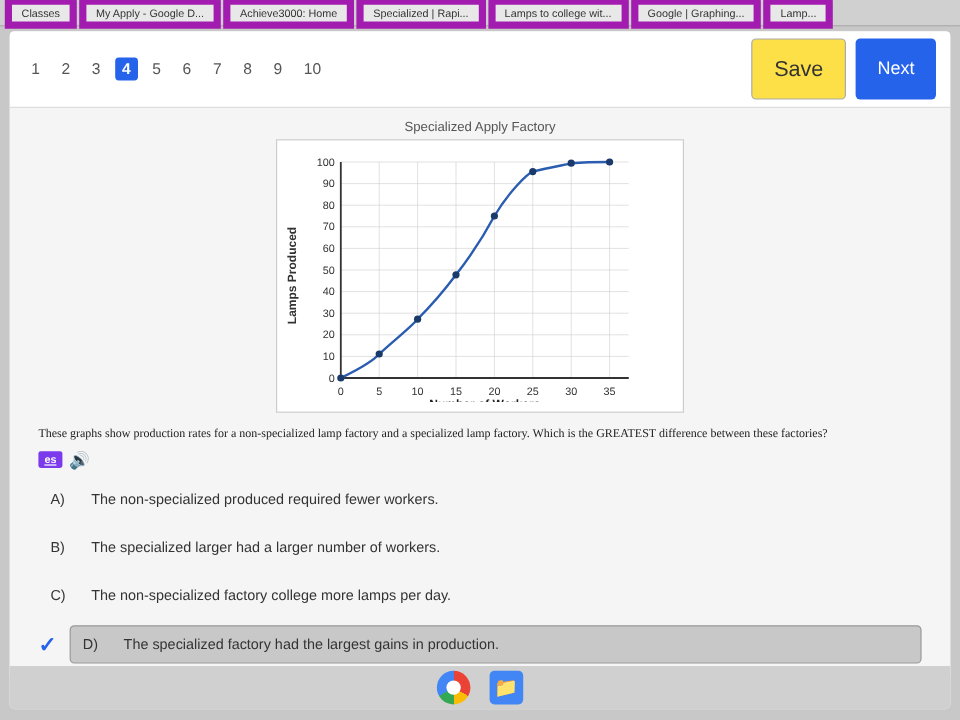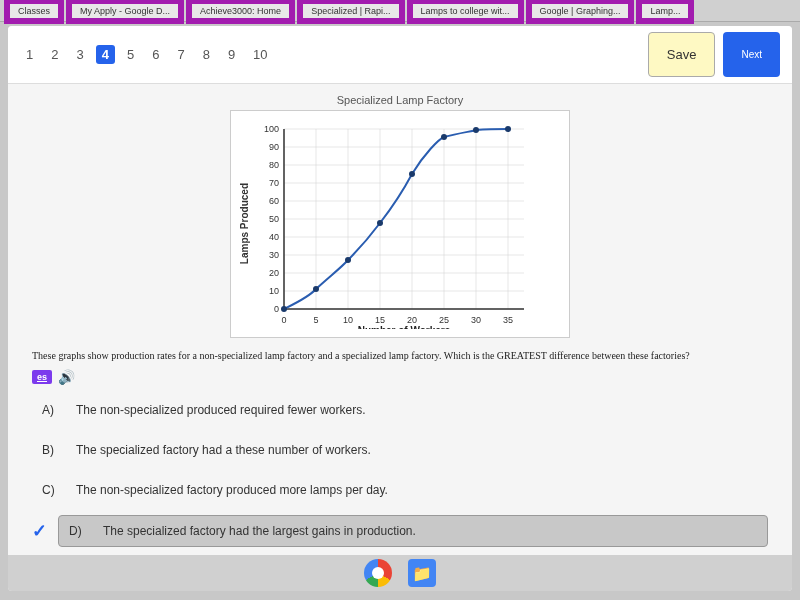--- a/index.html
+++ b/index.html
@@ -74,35 +74,35 @@
       background: #2563eb;
       color: white;
       font-weight: bold;
     }
 
     .nav-buttons {
       display: flex;
       gap: 8px;
     }
     .btn-save {
-      background: #fef9c3;
+      background: #fde047;
       border: 1px solid #aaa;
       color: #333;
       padding: 14px 18px;
       border-radius: 4px;
-      font-size: 13px;
+      font-size: 18px;
       cursor: pointer;
     }
     .btn-next {
       background: #2563eb;
       border: none;
       color: white;
       padding: 6px 18px;
       border-radius: 4px;
-      font-size: 10px;
+      font-size: 15px;
       cursor: pointer;
     }
 
     
     .question-area {
       background: #f5f5f5;
       padding: 10px 20px;
     }
 
     .chart-title {
@@ -283,21 +283,21 @@
       <span class="page-num">10</span>
     </div>
     <div class="nav-buttons">
       <button class="btn-save">Save</button>
       <button class="btn-next">Next</button>
     </div>
   </div>
 
   <div class="question-area">
 
-    <div class="chart-title">Specialized Lamp Factory</div>
+    <div class="chart-title">Specialized Apply Factory</div>
 
     <div class="chart-container">
       <div class="chart-svg-wrapper">
         <div class="y-axis-label">Lamps Produced</div>
         <svg class="chart" width="280" height="210">
 
           <g stroke="#ccc" stroke-width="0.5">
 
             <line x1="30" y1="10" x2="270" y2="10"></line>
             <line x1="30" y1="28" x2="270" y2="28"></line>
@@ -370,26 +370,26 @@
 
     <div class="answer-options">
 
       <div class="answer-option">
         <span class="option-letter">A)</span>
         <span class="option-text">The non-specialized produced required fewer workers.</span>
       </div>
 
       <div class="answer-option">
         <span class="option-letter">B)</span>
-        <span class="option-text">The specialized factory had a these number of workers.</span>
+        <span class="option-text">The specialized larger had a larger number of workers.</span>
       </div>
 
       <div class="answer-option">
         <span class="option-letter">C)</span>
-        <span class="option-text">The non-specialized factory produced more lamps per day.</span>
+        <span class="option-text">The non-specialized factory college more lamps per day.</span>
       </div>
 
       <div class="selected-row-wrapper">
         <span class="check-outside">✓</span>
         <div class="answer-option selected" style="flex:1;">
           <span class="option-letter">D)</span>
           <span class="option-text">The specialized factory had the largest gains in production.</span>
         </div>
       </div>
     </div>

